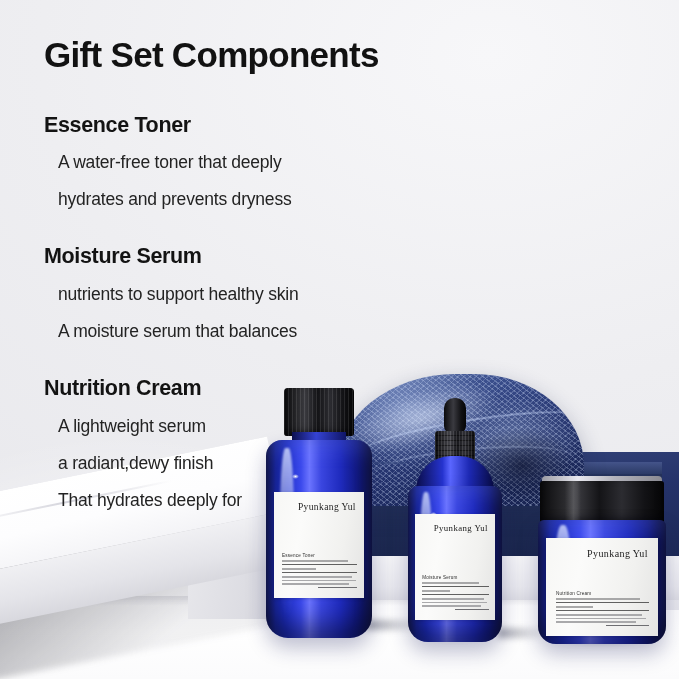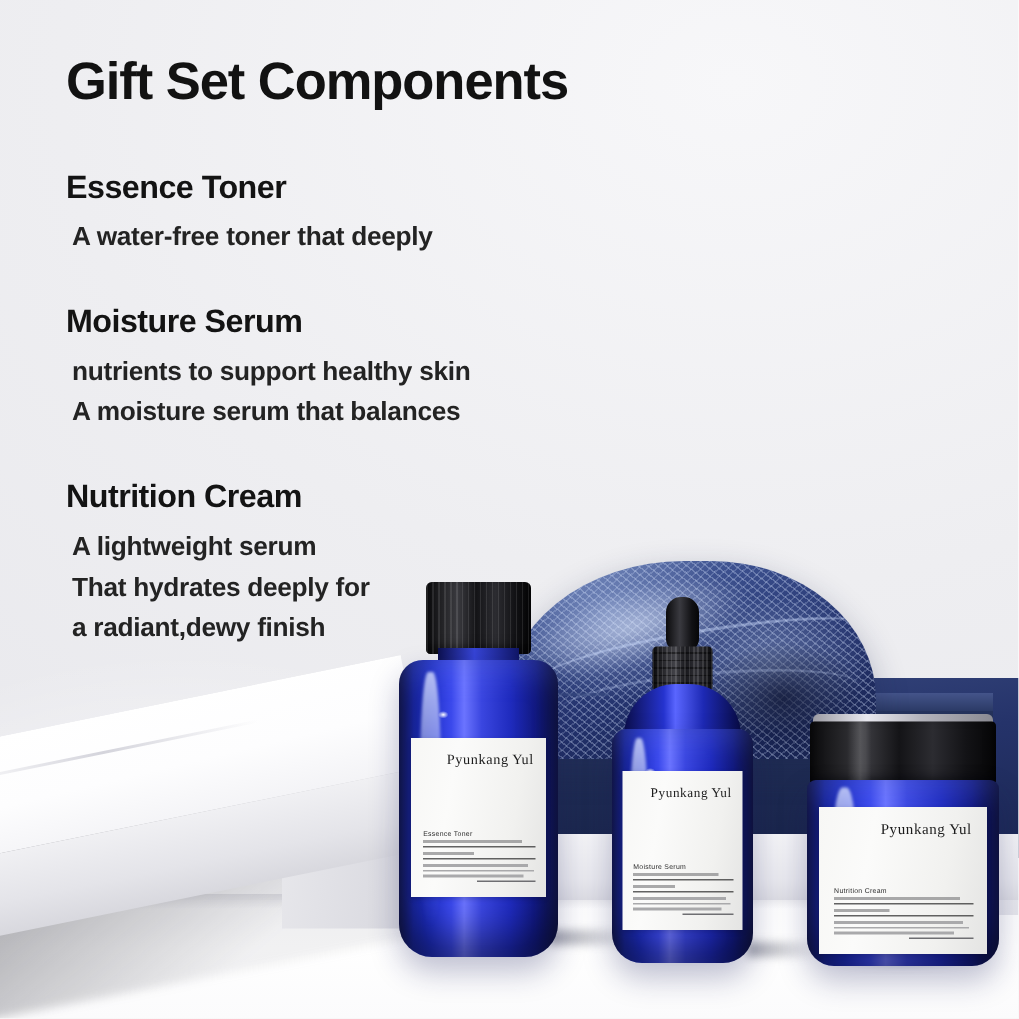--- a/index.html
+++ b/index.html
@@ -66,25 +66,25 @@
     font-size: 21.5px;
     font-weight: 700;
     letter-spacing: -0.35px;
     color: #131313;
     line-height: 1.15;
     margin: 0 0 9px 0;
     white-space: nowrap;
   }
   .sec-body {
     font-size: 17.5px;
-    font-weight: 700;
+    font-weight: 400;
     color: #232323;
     line-height: 1.32;
     letter-spacing: -0.2px;
-    margin: 4px;
+    margin: 14px;
     white-space: nowrap;
   }
 
   
   .lid-shadow {
     position: absolute;
     left: -20px;
     top: 520px;
     width: 320px;
     height: 130px;
@@ -401,33 +401,34 @@
   <div class="bg-wall"></div>
   <div class="surface"></div>
   <div class="surface-edge"></div>
 
   <div class="copy">
     <h1 class="title">Gift Set Components</h1>
 
     <div class="sec">
       <h2 class="sec-head">Essence Toner</h2>
       <p class="sec-body">A water-free toner that deeply</p>
+      <p class="sec-body">hydrates and prevents dryness</p>
     </div>
 
     <div class="sec">
       <h2 class="sec-head">Moisture Serum</h2>
       <p class="sec-body">nutrients to support healthy skin</p>
       <p class="sec-body">A moisture serum that balances</p>
     </div>
 
     <div class="sec">
       <h2 class="sec-head">Nutrition Cream</h2>
       <p class="sec-body">A lightweight serum</p>
+      <p class="sec-body">a radiant,dewy finish</p>
       <p class="sec-body">That hydrates deeply for</p>
-      <p class="sec-body">a radiant,dewy finish</p>
     </div>
   </div>
 
   <div class="navy-box-2"></div>
   <div class="navy-box-lip"></div>
   <div class="navy-box"></div>
   <div class="white-band-2"></div>
   <div class="white-band"></div>
 
   <div class="pouch">

